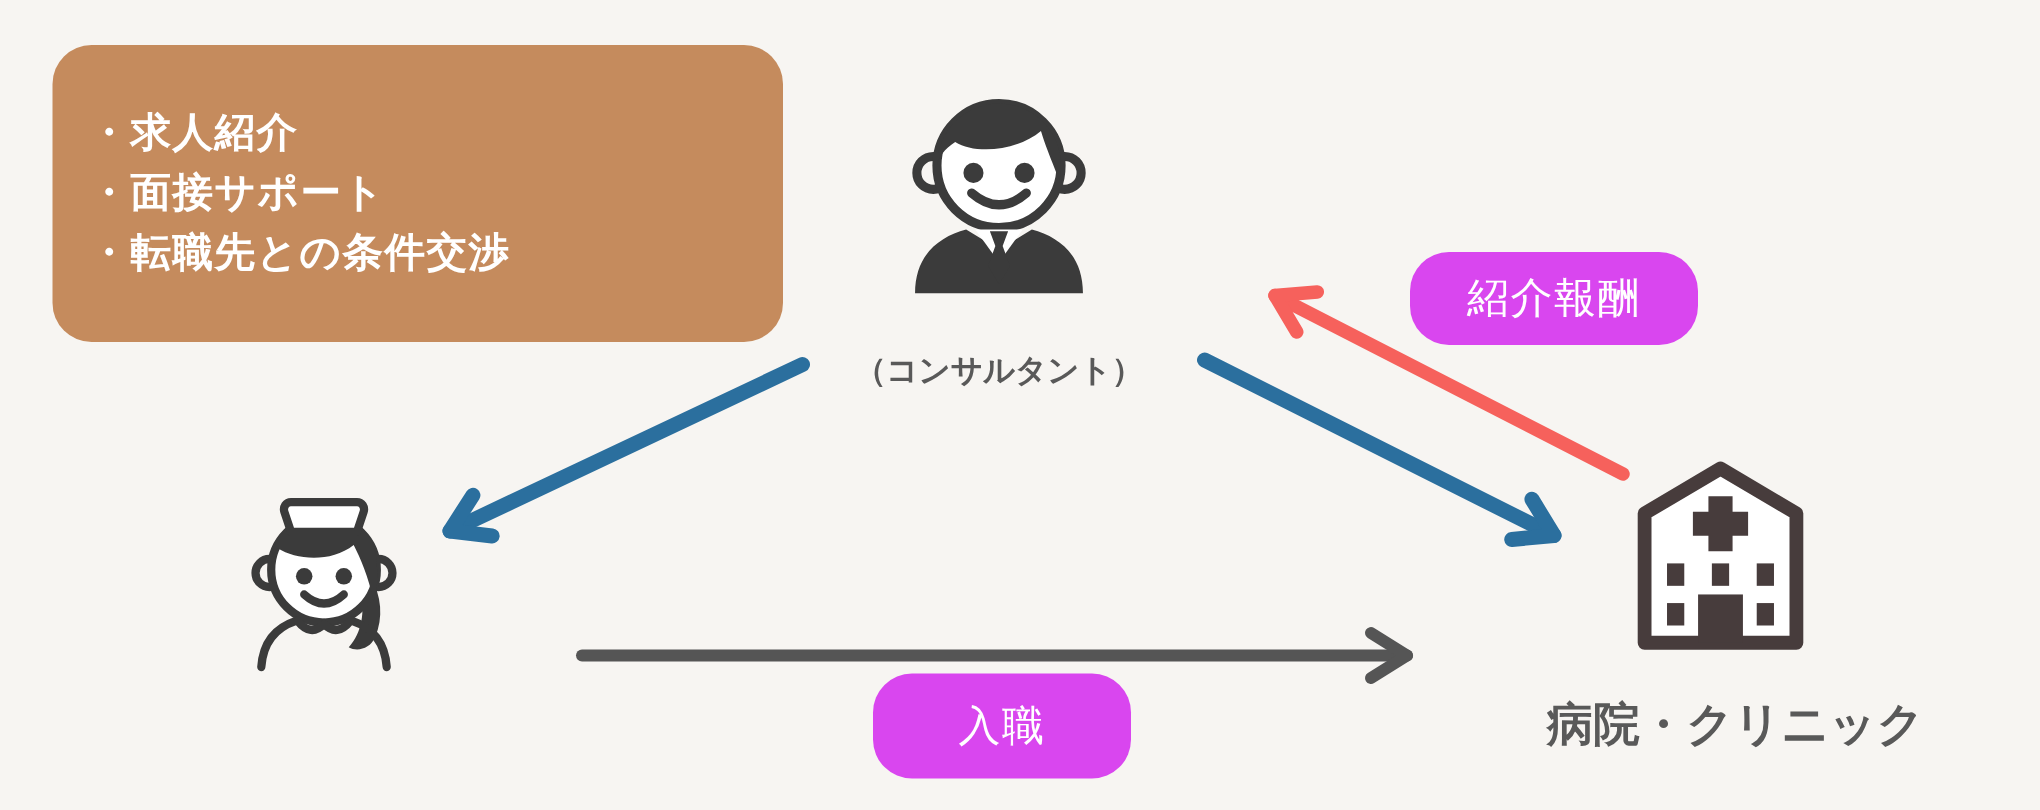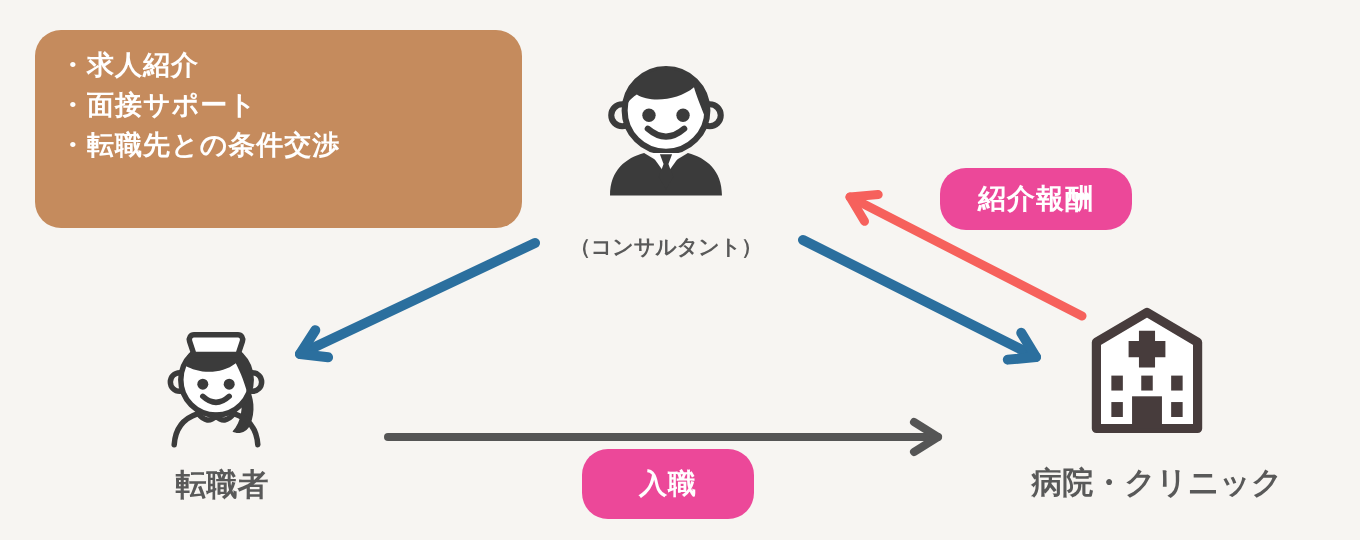--- a/index.html
+++ b/index.html
@@ -19,21 +19,21 @@
   
   .services-box {
     position: absolute;
     left: 35px; top: 30px;
     width: 487px; height: 198px;
     background: #c58b5d;
     border-radius: 26px;
     padding: 15px 24px;
     display: flex;
     flex-direction: column;
-    justify-content: flex-start;
+    justify-content: center;
   }
   .services-box .item {
     color: #ffffff;
     font-weight: bold;
     font-size: 27px;
     line-height: 40px;
     white-space: nowrap;
     letter-spacing: 1px;
   }
 
@@ -53,24 +53,24 @@
     text-align: center;
   }
   .label-consultant { left: 666px; top: 194px; font-size: 31px; }
   .sublabel-consultant { left: 666px; top: 233px; font-size: 21px; }
   .label-jobchanger { left: 222px; top: 464px; font-size: 31px; }
   .label-hospital   { left: 1157px; top: 462px; font-size: 31px; }
 
   
   .badge {
     position: absolute;
-    background: #ec4899;
+    background: #d946ef;
     border-radius: 26px;
     color: #ffffff;
-    font-weight: bold;
+    font-weight: normal;
     font-size: 28px;
     display: flex;
     align-items: center;
     justify-content: center;
     white-space: nowrap;
     letter-spacing: 1px;
   }
   .badge-referral-fee   { left: 940px; top: 168px; width: 192px; height: 62px; }
   .badge-talent-referral{ left: 752px; top: 318px; width: 183px; height: 62px; }
   .badge-joining        { left: 582px; top: 449px; width: 172px; height: 70px; }
@@ -144,19 +144,18 @@
     <path d="M53,25 L67,25 L67,34 L76,34 L76,48 L67,48 L67,57 L53,57 L53,48 L44,48 L44,34 L53,34 Z" fill="#473c3c"></path>
     <rect x="29" y="64" width="10" height="13" fill="#473c3c"></rect>
     <rect x="55" y="64" width="10" height="13" fill="#473c3c"></rect>
     <rect x="81" y="64" width="10" height="13" fill="#473c3c"></rect>
     <rect x="29" y="87" width="10" height="13" fill="#473c3c"></rect>
     <rect x="81" y="87" width="10" height="13" fill="#473c3c"></rect>
     <rect x="47" y="82" width="26" height="28" fill="#473c3c"></rect>
   </svg>
 
   <div class="node-label sublabel-consultant">（コンサルタント）</div>
-  <div class="node-label label-jobchanger">転職者</div>
   <div class="node-label label-hospital">病院・クリニック</div>
 
   <div class="badge badge-referral-fee">紹介報酬</div>
   <div class="badge badge-joining">入職</div>
 
 </div>
 
 </body></html>

